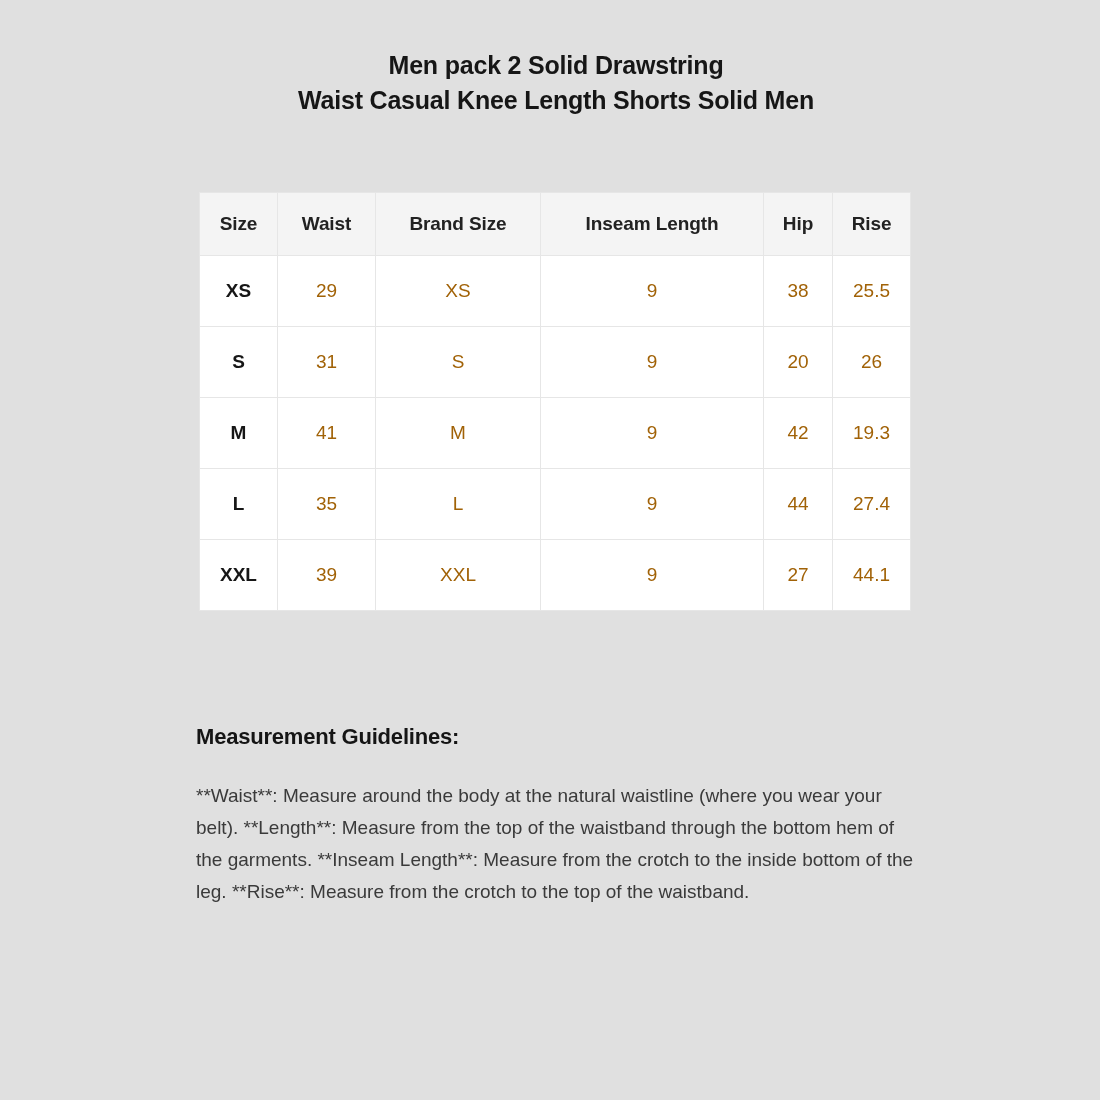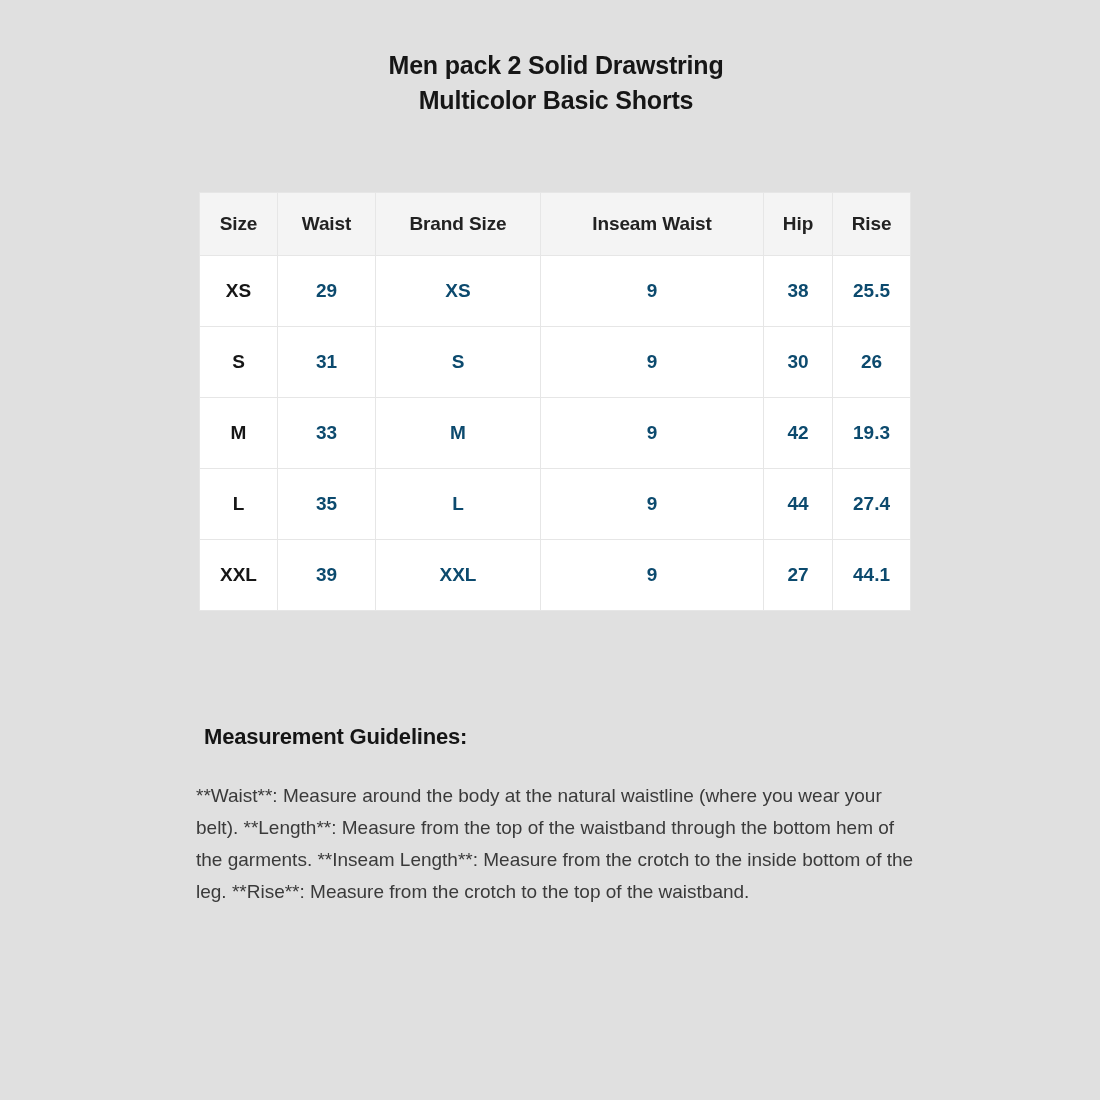--- a/index.html
+++ b/index.html
@@ -65,22 +65,22 @@
     background: #f4f4f4;
     height: 62px;
     font-size: 19px;
     font-weight: bold;
     letter-spacing: -0.1px;
   }
   table.size-table tbody td {
     background: #ffffff;
     height: 70px;
     font-size: 19px;
-    font-weight: bold;
-    color: #0c4a6e;
+    font-weight: normal;
+    color: #a16207;
   }
   table.size-table tbody td.col-size {
     font-weight: bold;
     color: #161616;
   }
 
   col.c0 { width: 78px; }
   col.c1 { width: 98px; }
   col.c2 { width: 165px; }
   col.c3 { width: 223px; }
@@ -92,81 +92,81 @@
     position: absolute;
     left: 192px;
     top: 724px;
     width: 736px;
   }
   .guidelines-heading {
     font-size: 22px;
     font-weight: bold;
     color: #151515;
     letter-spacing: -0.2px;
-    margin: 0 0 30px 12px;
+    margin: 0 0 30px 4px;
   }
   .guidelines-body {
     font-size: 19px;
     font-weight: normal;
     line-height: 32px;
     color: #3a3a3a;
     margin: 4px;
     white-space: pre-line;
   }
 </style>
 </head>
 <body>
 
 <div class="page">
 
   <div class="title-block">
     <div class="title-line">Men pack 2 Solid Drawstring</div>
-    <div class="title-line">Multicolor Basic Shorts</div>
+    <div class="title-line">Waist Casual Knee Length Shorts Solid Men</div>
   </div>
 
   <div class="size-table-wrap">
     <table class="size-table">
       <colgroup>
         <col class="c0">
           <col class="c1">
           <col class="c2">
           <col class="c3">
           <col class="c4">
           <col class="c5">
       </colgroup>
       <thead>
         <tr>
           <th>Size</th>
           <th>Waist</th>
           <th>Brand Size</th>
-          <th>Inseam Waist</th>
+          <th>Inseam Length</th>
           <th>Hip</th>
           <th>Rise</th>
         </tr>
       </thead>
       <tbody>
         <tr>
           <td class="col-size">XS</td>
           <td>29</td>
           <td>XS</td>
           <td>9</td>
           <td>38</td>
           <td>25.5</td>
         </tr>
         <tr>
           <td class="col-size">S</td>
           <td>31</td>
           <td>S</td>
           <td>9</td>
-          <td>30</td>
+          <td>20</td>
           <td>26</td>
         </tr>
         <tr>
           <td class="col-size">M</td>
-          <td>33</td>
+          <td>41</td>
           <td>M</td>
           <td>9</td>
           <td>42</td>
           <td>19.3</td>
         </tr>
         <tr>
           <td class="col-size">L</td>
           <td>35</td>
           <td>L</td>
           <td>9</td>

